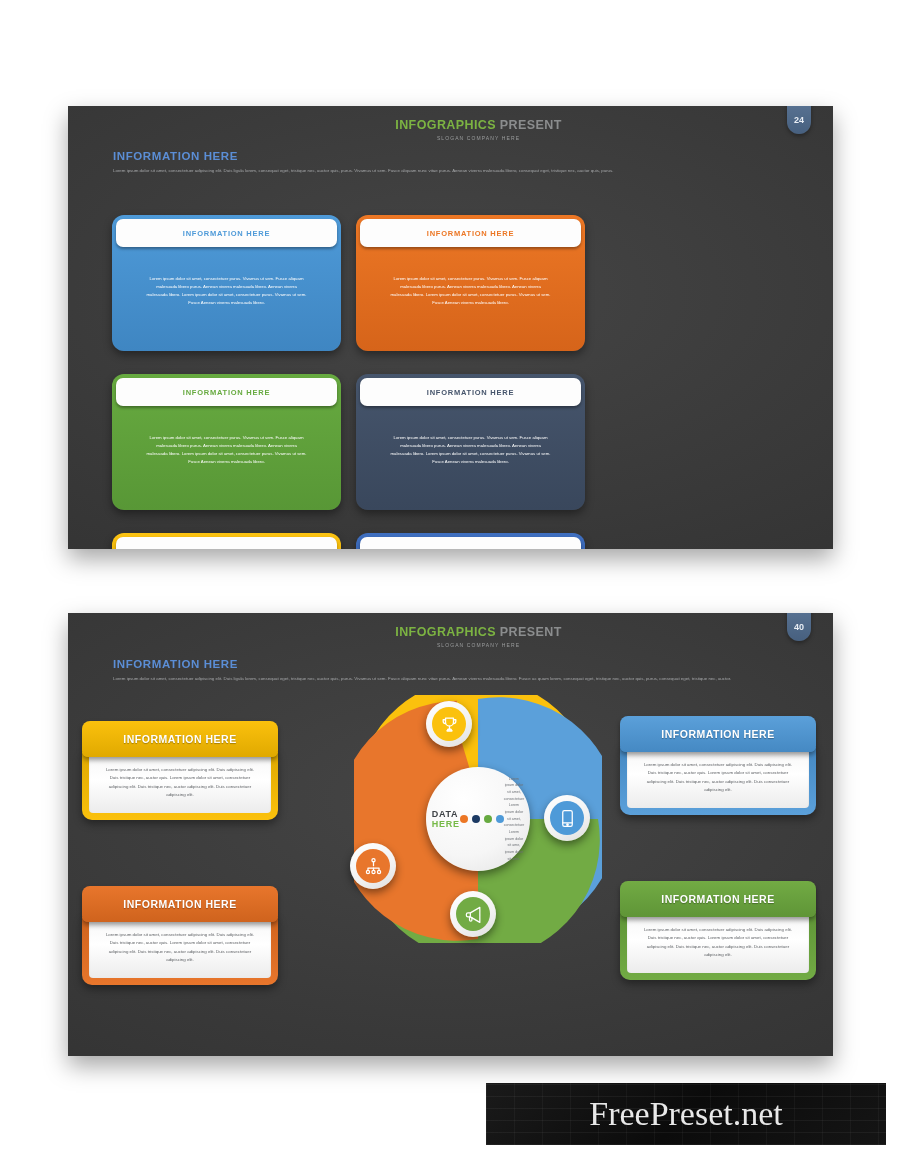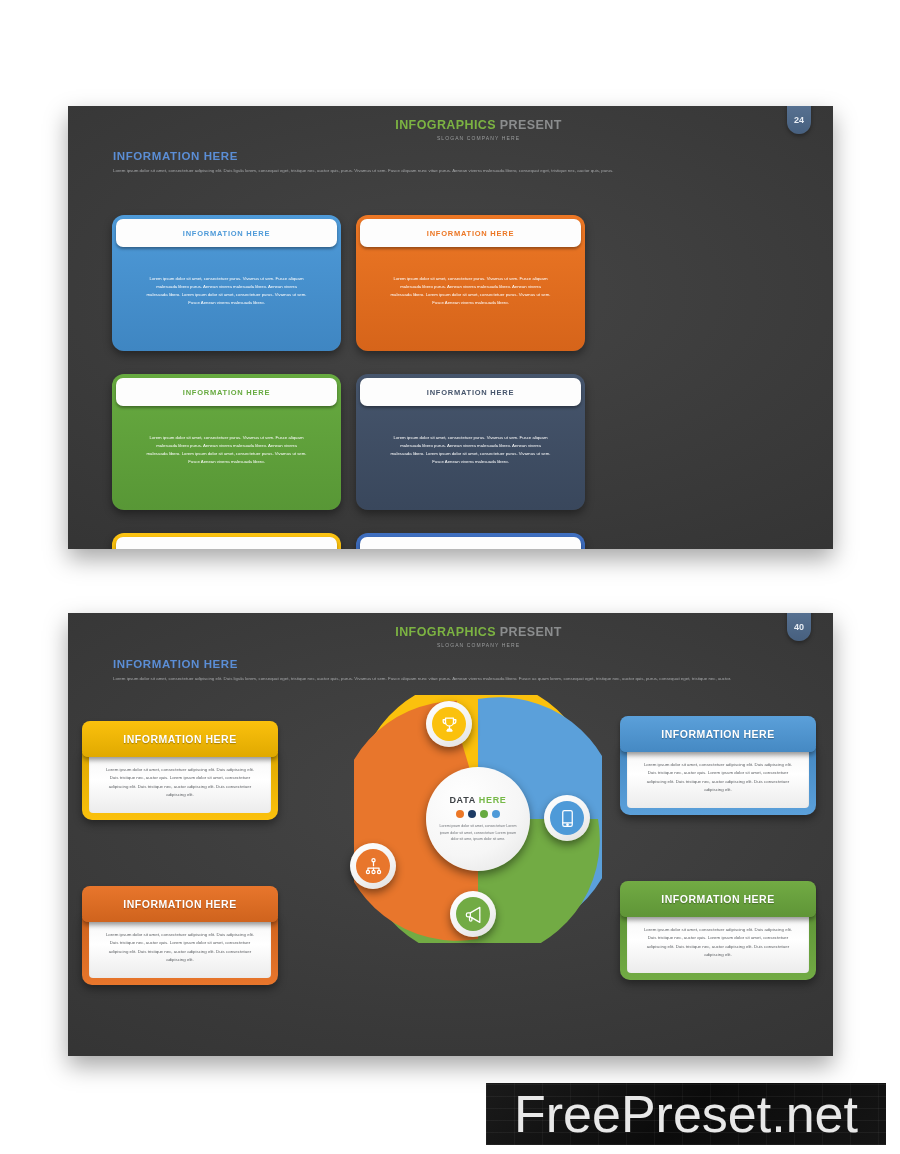--- a/index.html
+++ b/index.html
@@ -74,21 +74,21 @@
     box-shadow:inset 0 1px 2px rgba(0,0,0,0.13);
   }
 
   
   .swirl { position:absolute; left:286px; top:82px; width:248px; height:248px; }
   .hub {
     position:absolute; left:50%; top:50%; transform:translate(-50%,-50%);
     width:104px; height:104px; border-radius:50%;
     background:radial-gradient(circle at 36% 30%, #ffffff 0%, #f6f6f6 58%, #e2e2e2 100%);
     box-shadow:0 4px 10px rgba(0,0,0,0.45);
-    display:flex; flex-direction:column; align-items:center; justify-content:center;
+    display:flex; flex-direction:row; align-items:center; justify-content:center;
     padding:0 12px; z-index:6;
   }
   .hub-title { font-size:9px; font-weight:bold; letter-spacing:.7px; }
   .hub-title .d { color:#3f4347; }
   .hub-title .h { color:#76b947; }
   .hub-dots { display:flex; gap:4px; margin:5px 0 5px; }
   .hub-dots i { width:8px; height:8px; border-radius:50%; display:block; }
   .hub-text { font-size:3.6px; line-height:1.85; color:#6e7277; text-align:center; }
 
   .node {
@@ -105,21 +105,21 @@
 
   .watermark {
     position:absolute; left:486px; top:1083px; width:400px; height:62px;
     background:
       repeating-linear-gradient(0deg, rgba(255,255,255,0.05) 0 1px, rgba(0,0,0,0) 1px 12px),
       repeating-linear-gradient(90deg, rgba(255,255,255,0.04) 0 1px, rgba(0,0,0,0) 1px 28px),
       linear-gradient(135deg,#1a1a1a,#0b0b0b 50%,#151515);
     display:flex; align-items:center; justify-content:center;
   }
   .watermark span {
-    font-family:Liberation Sans, sans-serif; color:#e8e8e8; font-size:52px; letter-spacing:0px;
+    font-family:Liberation Serif, serif; color:#e8e8e8; font-size:34px; letter-spacing:0px;
   }
 </style>
 </head>
 <body>
 
 <div class="slide" id="slide-1">
   <div class="brand">
     <div class="brand-line">
       <span class="brand-a">INFOGRAPHICS</span>
       <span class="brand-b">PRESENT</span>

